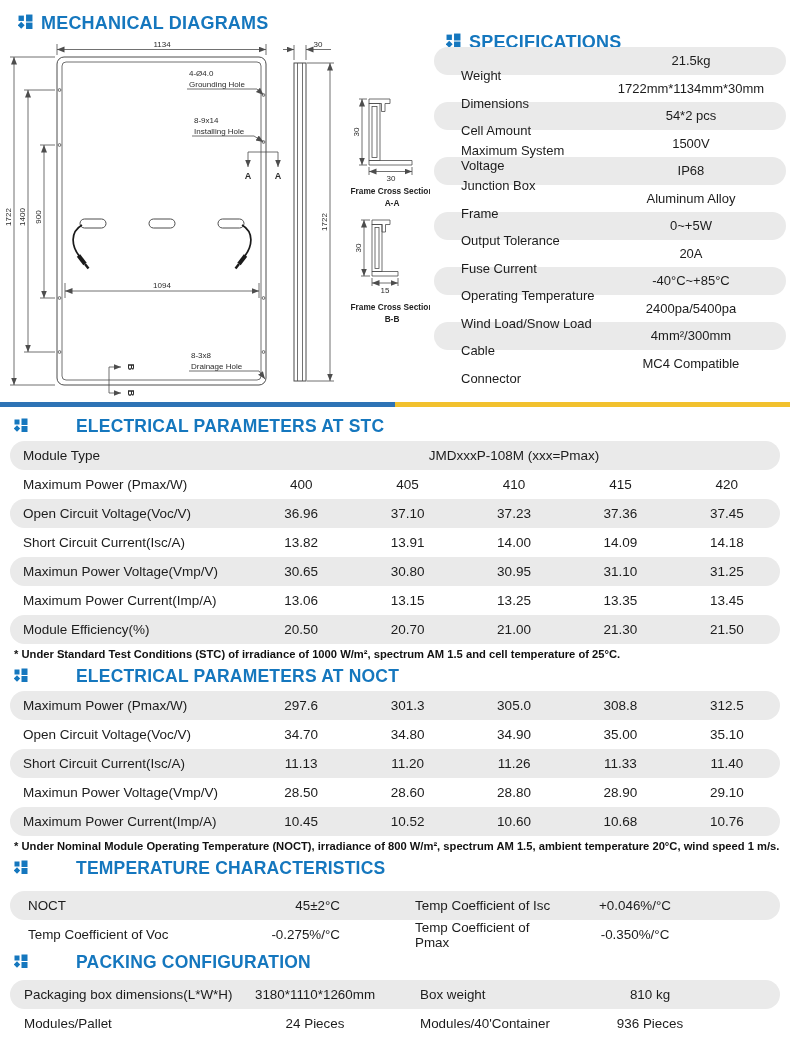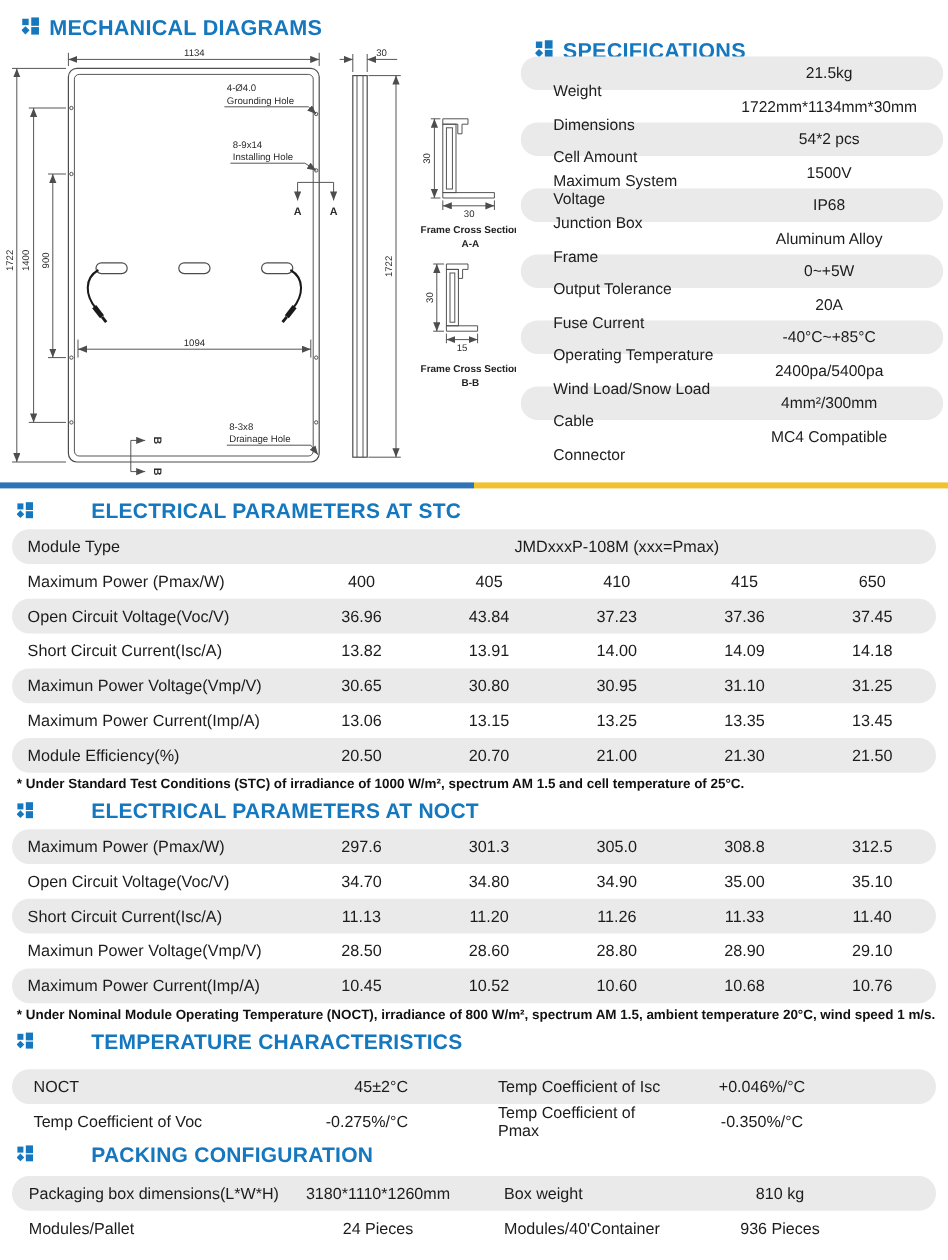--- a/index.html
+++ b/index.html
@@ -319,26 +319,26 @@
     <div class="p-row pill">
       <div class="p-label cell">Module Type</div>
       <div class="p-valwide cell">JMDxxxP-108M  (xxx=Pmax)</div>
     </div>
     <div class="p-row">
       <div class="p-label cell">Maximum Power (Pmax/W)</div>
       <div class="p-val cell">400</div>
       <div class="p-val cell">405</div>
       <div class="p-val cell">410</div>
       <div class="p-val cell">415</div>
-      <div class="p-val cell">650</div>
+      <div class="p-val cell">420</div>
     </div>
     <div class="p-row pill">
       <div class="p-label cell">Open Circuit Voltage(Voc/V)</div>
       <div class="p-val cell">36.96</div>
-      <div class="p-val cell">43.84</div>
+      <div class="p-val cell">37.10</div>
       <div class="p-val cell">37.23</div>
       <div class="p-val cell">37.36</div>
       <div class="p-val cell">37.45</div>
     </div>
     <div class="p-row">
       <div class="p-label cell">Short Circuit Current(Isc/A)</div>
       <div class="p-val cell">13.82</div>
       <div class="p-val cell">13.91</div>
       <div class="p-val cell">14.00</div>
       <div class="p-val cell">14.09</div>

